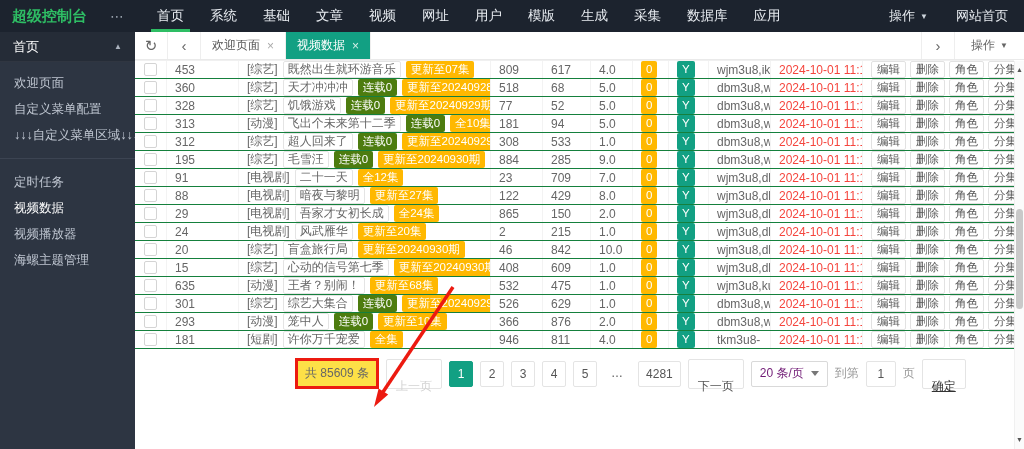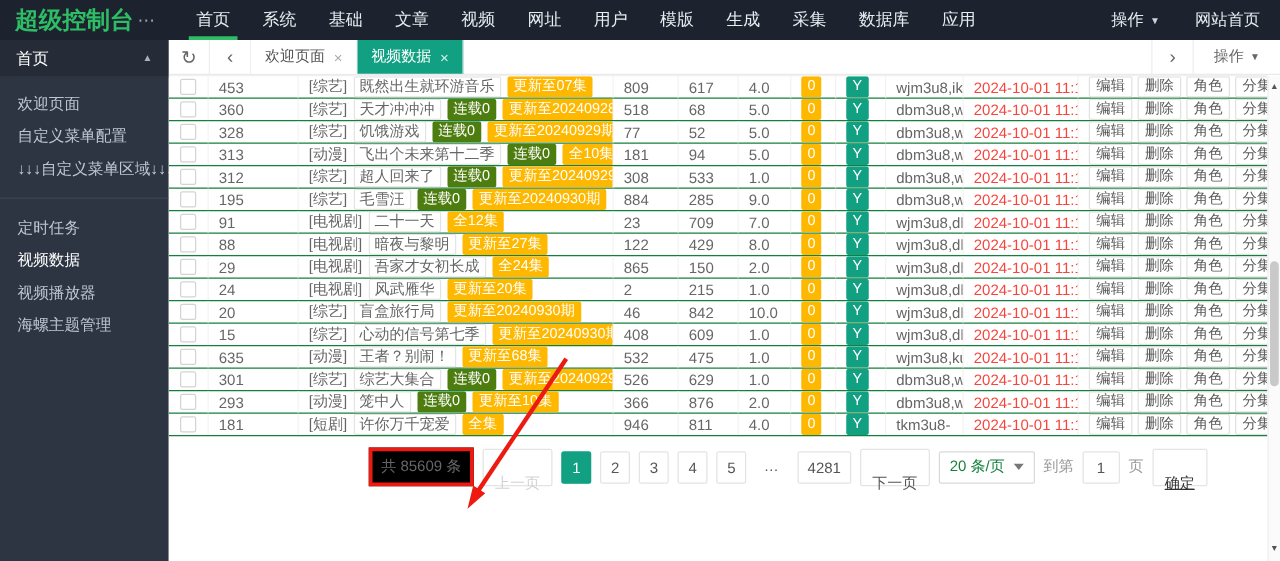--- a/index.html
+++ b/index.html
@@ -1,21 +1,21 @@
 <!DOCTYPE html>
 <html><head>
 <meta charset="utf-8">
 <style>
   *{margin:0;padding:0;box-sizing:border-box;}
   html,body{width:1024px;height:449px;overflow:hidden;}
   body{font-family:"Liberation Sans","DejaVu Sans",sans-serif;background:#fff;position:relative;font-size:12px;}
 
   
   .navbar{height:32px;background:#1c232e;display:flex;align-items:center;position:relative;z-index:5;}
-  .logo{width:100px;padding-left:12px;color:#2ebd64;font-size:19px;font-weight:bold;white-space:nowrap;}
+  .logo{width:100px;padding-left:12px;color:#2ebd64;font-size:15px;font-weight:bold;white-space:nowrap;}
   .more-icon{color:#97a0ac;font-size:14px;width:34px;text-align:center;cursor:pointer;}
   .nav-items{display:flex;margin-left:10px;height:32px;}
   .nav-item{color:#e8ecf1;font-size:13.5px;line-height:32px;padding:0 13px;position:relative;cursor:pointer;white-space:nowrap;}
   .nav-item.active::after{content:"";position:absolute;left:7px;right:7px;bottom:0;height:3px;background:#2ebd64;}
   .nav-right{margin-left:auto;display:flex;align-items:center;padding-right:16px;color:#e8ecf1;font-size:13px;}
   .nav-op{display:flex;align-items:center;margin-right:28px;cursor:pointer;}
   .caret-down{font-size:8px;color:#cdd4dc;margin-left:5px;}
   .site-home{cursor:pointer;}
 
   
@@ -59,27 +59,27 @@
 
   
   .vscroll{position:absolute;top:29px;right:0;bottom:0;width:10px;background:#fbfbfb;border-left:1px solid #f0f0f0;}
   .vs-arrow{position:absolute;left:0;right:0;text-align:center;color:#555;font-size:7px;line-height:14px;cursor:pointer;}
   .vs-up{top:2px;}
   .vs-down{bottom:2px;}
   .vs-thumb{position:absolute;left:1px;width:7px;top:148px;height:100px;background:#c9c9c9;border-radius:4px;cursor:grab;}
 
   
   .pagebar{display:flex;align-items:center;margin:9px 0 0 160px;gap:7px;color:#666;}
-  .total-badge{border:3px solid #ec1a10;padding:4px 7px;color:#666;background:#000000;}
+  .total-badge{border:3px solid #ec1a10;padding:4px 7px;color:#666;background:#fde047;}
   .pg{height:26px;line-height:24px;padding:14px 9px;border:1px solid #e4e4e4;border-radius:2px;background:#fff;color:#555;cursor:pointer;white-space:nowrap;}
   .pg.disabled{color:#d2d2d2;cursor:default;}
   .pg.num{min-width:24px;text-align:center;padding:0 7px;}
   .pg.num.active{background:#12a083;border-color:#12a083;color:#fff;}
   .pg.ellipsis{border:none;letter-spacing:1px;cursor:default;}
-  .pg-select{display:flex;align-items:center;gap:7px;height:26px;border:1px solid #d9d9d9;border-radius:2px;padding:0 8px;background:#fff;cursor:pointer;color:#15803d;}
+  .pg-select{display:flex;align-items:center;gap:7px;height:26px;border:1px solid #d9d9d9;border-radius:2px;padding:0 8px;background:#fff;cursor:pointer;color:#701a75;}
   .tri-down{width:0;height:0;border-left:4px solid transparent;border-right:4px solid transparent;border-top:5px solid #777;}
   .goto-text{color:#999;}
   .goto-input{width:30px;height:26px;border:1px solid #e4e4e4;border-radius:2px;text-align:center;font-size:12px;color:#555;font-family:inherit;}
   .pg.confirm{color:#333;text-decoration:underline;}
 
   
   .anno-svg{position:absolute;inset:0;width:1024px;height:449px;pointer-events:none;z-index:40;}
 </style>
 </head>
 <body>

